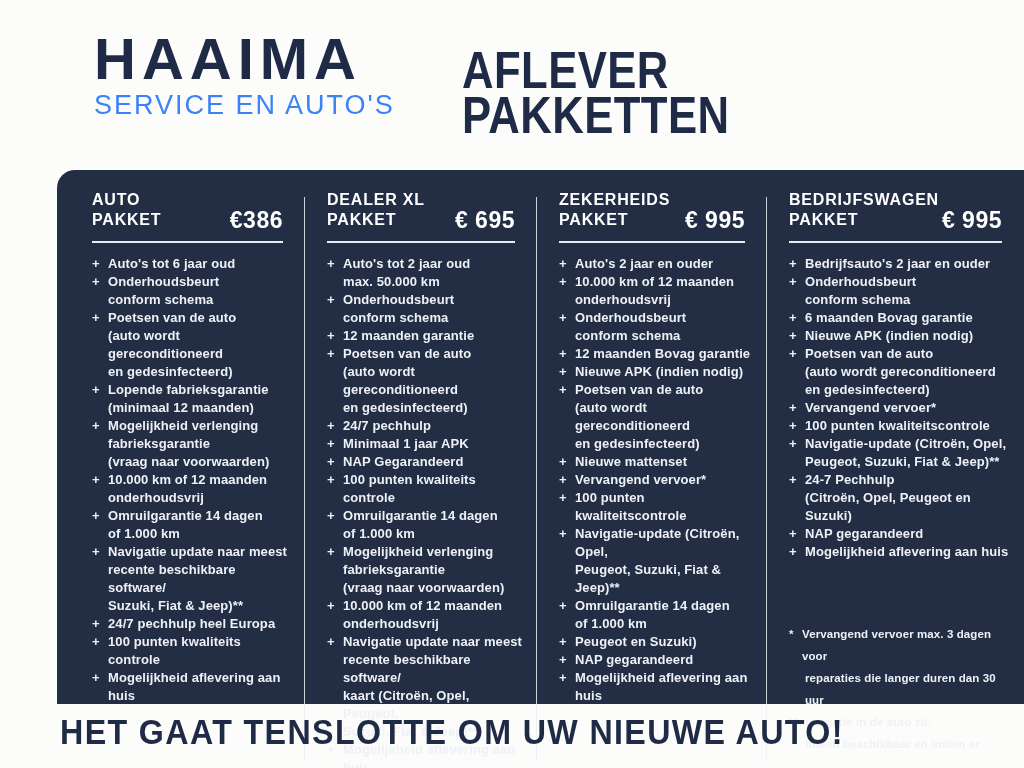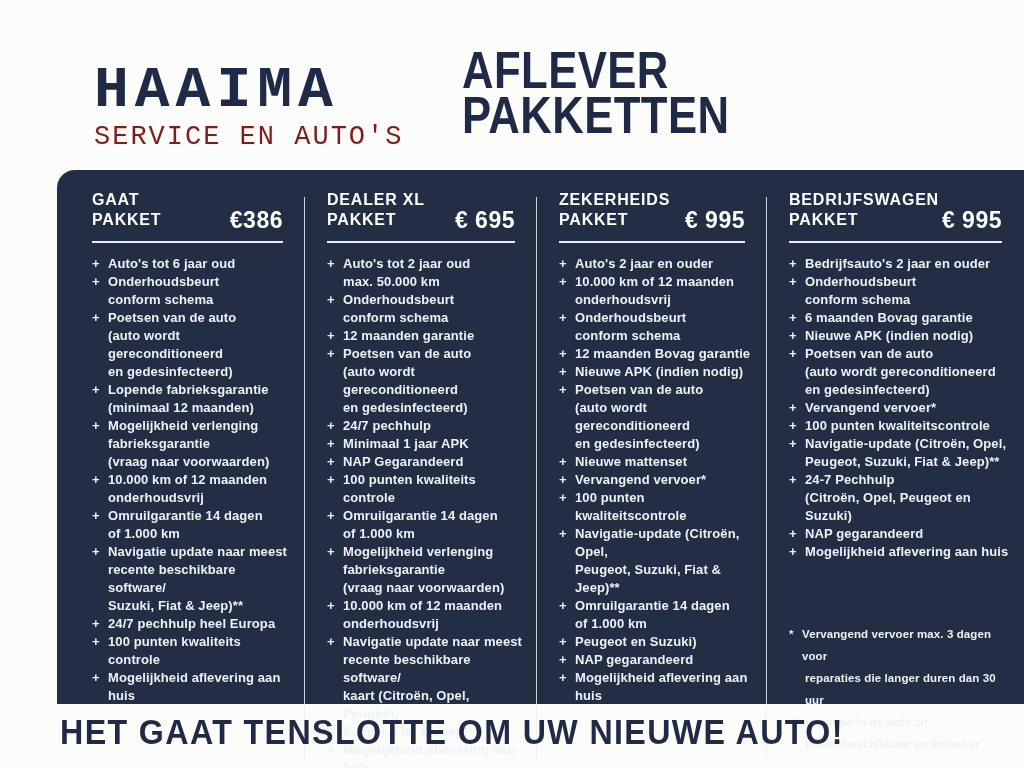--- a/index.html
+++ b/index.html
@@ -6,28 +6,28 @@
   html, body { width: 1024px; height: 768px; overflow: hidden; }
   body {
     font-family: "Liberation Sans", sans-serif;
     background: #fcfcfb;
     position: relative;
     color: #1f2b46;
   }
 
   
   .header { position: absolute; top: 0; left: 0; width: 1024px; height: 170px; }
-  .logo { position: absolute; left: 94px; top: 62px; font-family: Liberation Mono, monospace; }
+  .logo { position: absolute; left: 94px; top: 30px; }
   .logo-title {
     font-size: 58px; font-weight: bold; letter-spacing: 6px;
     color: #1f2b46; line-height: 58px; white-space: nowrap;
   }
   .logo-sub {
     font-size: 27px; font-weight: normal; letter-spacing: 2px;
-    color: #7f1d1d; line-height: 30px; margin-top: 2px; white-space: nowrap;
+    color: #3b82f6; line-height: 30px; margin-top: 2px; white-space: nowrap;
   }
   .page-title {
     position: absolute; left: 462px; top: 48px;
     font-size: 52px; font-weight: bold; line-height: 45px;
     letter-spacing: 0.5px; color: #1f2b46;
     transform: scaleX(0.84); transform-origin: left top; white-space: pre-line;
   }
 
   
   .panel {
@@ -82,21 +82,21 @@
     <div class="logo-sub">SERVICE EN AUTO'S</div>
   </div>
   <div class="page-title">AFLEVER
 PAKKETTEN</div>
 </div>
 
 <div class="panel">
 
   <section class="col">
     <div class="pkg-name">
-      <div>GAAT</div>
+      <div>AUTO</div>
       <div class="name-row2">
         <span>PAKKET</span>
         <span class="price">€386</span>
       </div>
     </div>
     <hr class="rule">
     <ul class="items">
         <li>
           <span class="plus">+</span>
           <div class="lines">

